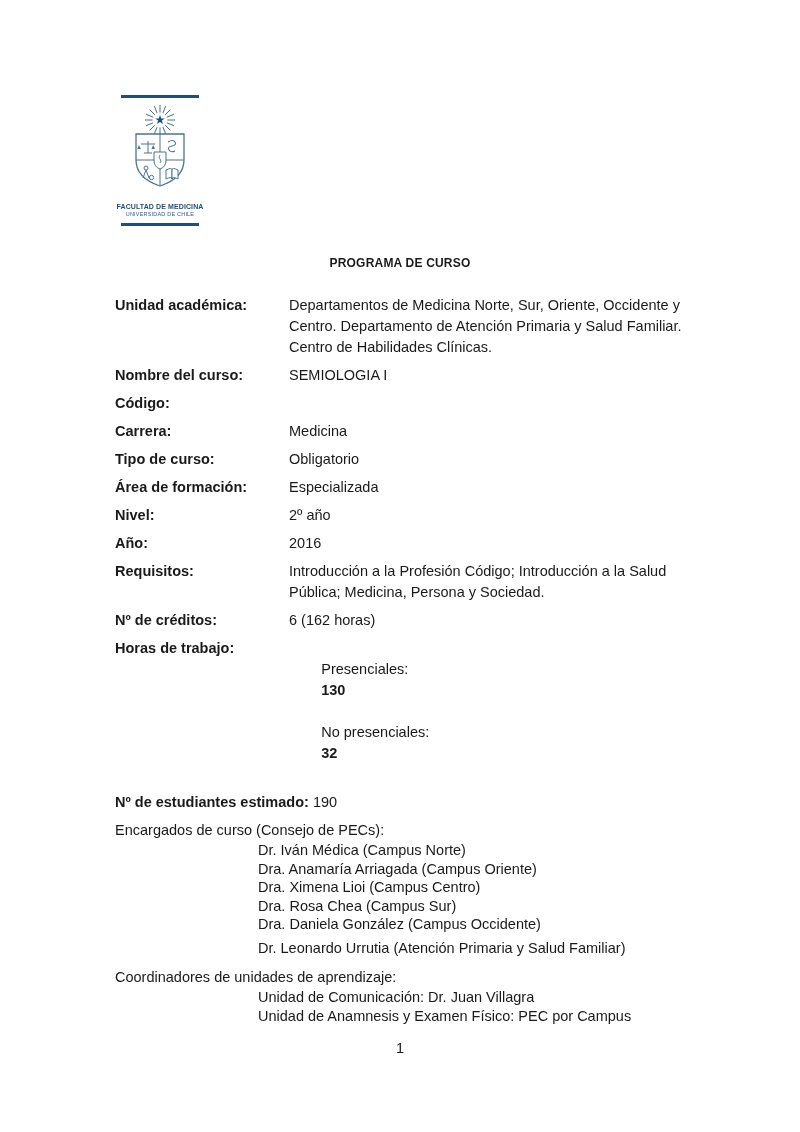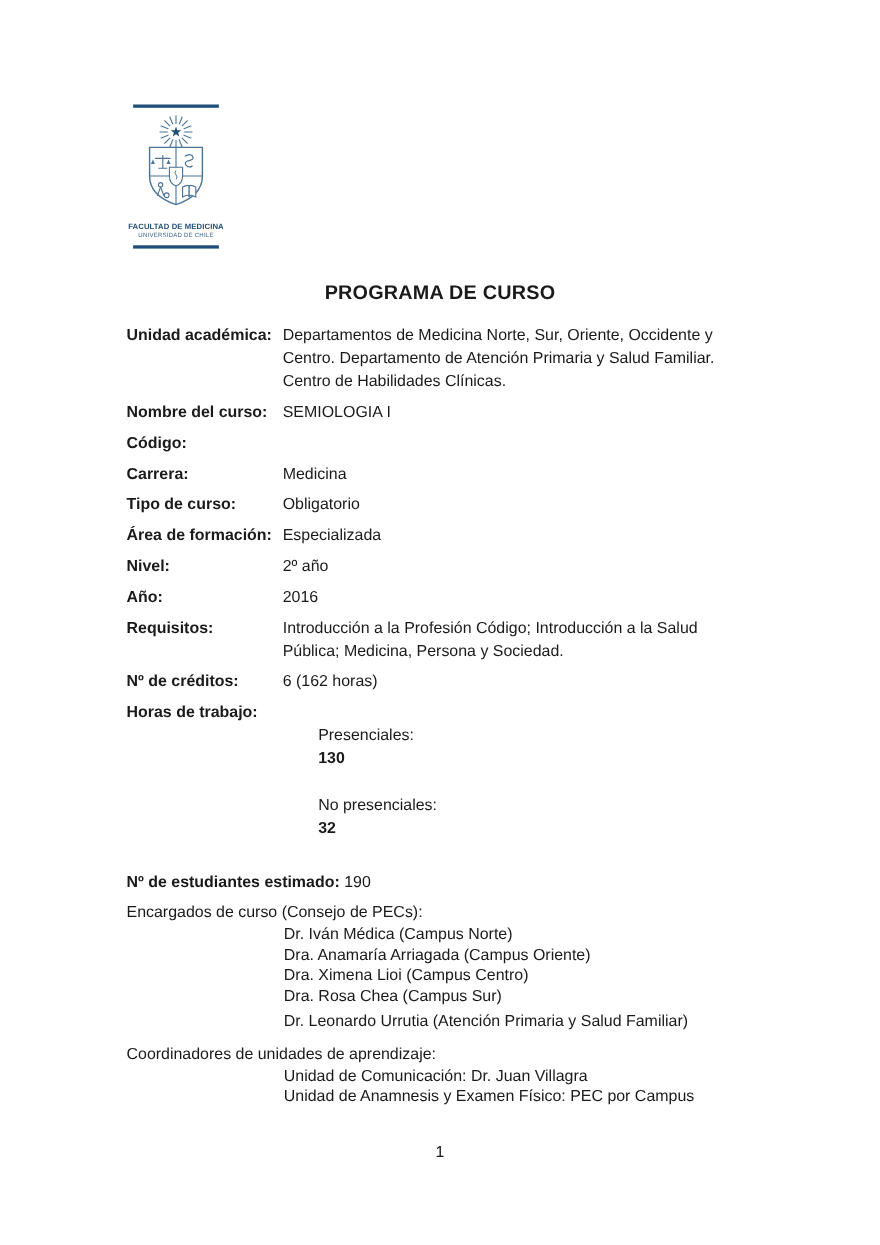--- a/index.html
+++ b/index.html
@@ -28,29 +28,29 @@
     letter-spacing:.1px;white-space:nowrap;line-height:9px;
   }
   .logo-text2{
     font-size:5.5px;color:#35618c;letter-spacing:.2px;
     white-space:nowrap;line-height:7px;margin-bottom:1px;
   }
 
   
   .doc-title{
     position:absolute;top:256px;left:0;width:100%;
-    text-align:center;font-size:18px;font-weight:bold;
+    text-align:center;font-size:12px;font-weight:bold;
     letter-spacing:.2px;margin:0;
   }
 
   
   .content{position:absolute;left:115px;top:295px;width:575px;}
   .row{
     display:grid;grid-template-columns:142px 430px;
-    line-height:21px;margin:0 0 7px 0;
+    line-height:21px;margin:0 0 7px 0;gap:32px;
   }
   .lbl{font-weight:bold;}
   .val{white-space:pre-wrap;}
   .inline-row{line-height:21px;margin:0 0 7px 0;}
   .section-heading{font-weight:normal;line-height:21px;margin:0;}
   .people{list-style:none;margin:0 0 10px 143px;padding:0;line-height:18.5px;}
   .people li.gap{margin-top:5px;}
   .units{list-style:none;margin:0 0 0 143px;padding:0;line-height:18.5px;}
   .num-strong{font-weight:bold;}
   .hours-sep{display:inline-block;width:12px;}
@@ -193,20 +193,21 @@
       <span class="lbl">Nº de estudiantes estimado:</span>
       <span>190</span>
     </p>
 
     <p class="section-heading">Encargados de curso (Consejo de PECs):</p>
     <ul class="people">
       <li>Dr. Iván Médica (Campus Norte)</li>
       <li>Dra. Anamaría Arriagada (Campus Oriente)</li>
       <li>Dra. Ximena Lioi (Campus Centro)</li>
       <li>Dra. Rosa Chea (Campus Sur)</li>
+      <li>Dra. Daniela González (Campus Occidente)</li>
       <li class="gap">Dr. Leonardo Urrutia (Atención Primaria y Salud Familiar)</li>
     </ul>
 
     <p class="section-heading">Coordinadores de unidades de aprendizaje:</p>
     <ul class="units">
       <li>Unidad de Comunicación: Dr. Juan Villagra</li>
       <li>Unidad de Anamnesis y Examen Físico: PEC por Campus</li>
     </ul>
 
   </div>

